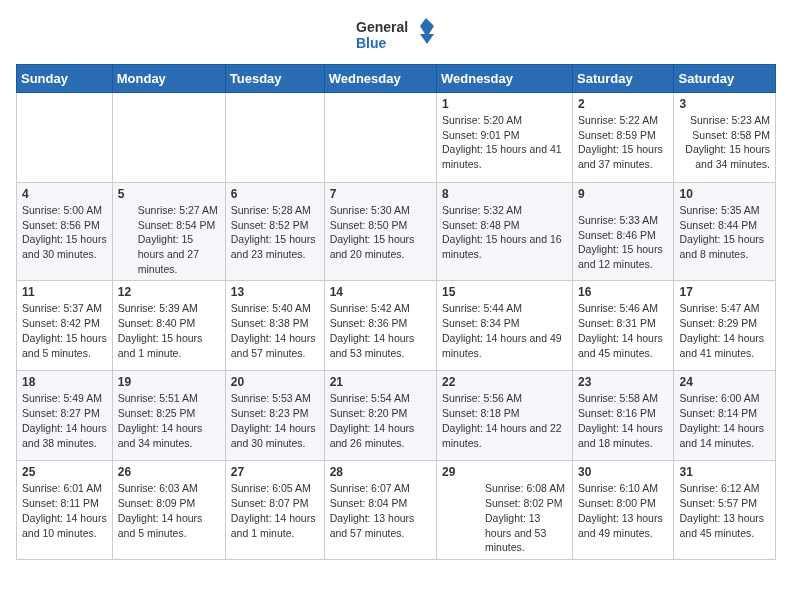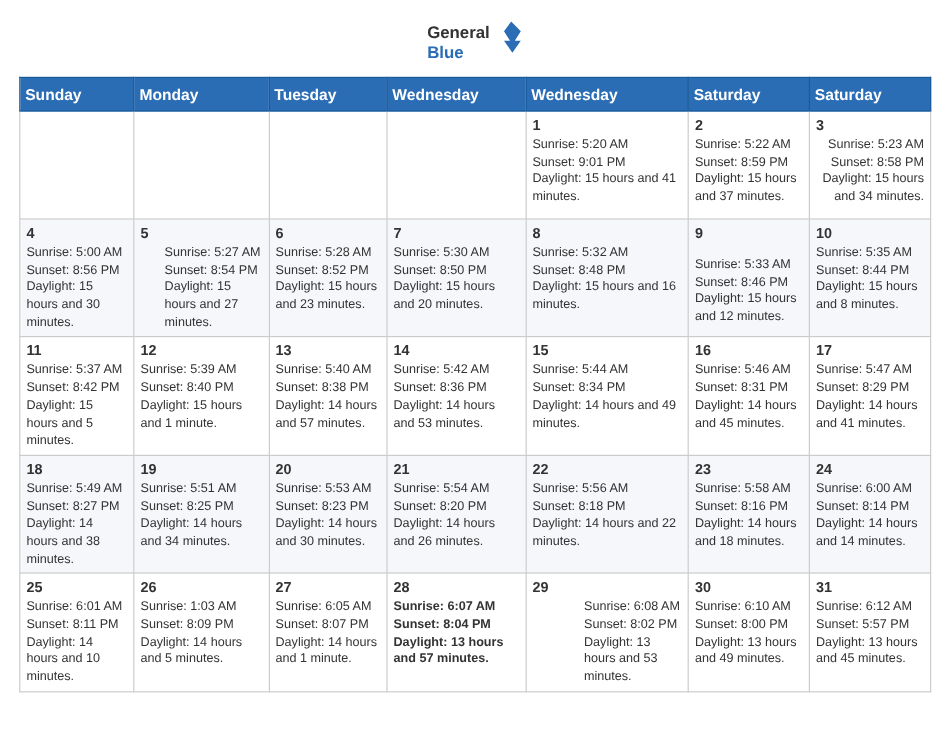--- a/index.html
+++ b/index.html
@@ -262,33 +262,33 @@
       </tr>
       <tr>
         <td>
           <span class="day-num">25</span>
           <div class="day-info" style="white-space: pre-line;">Sunrise: 6:01 AM
 Sunset: 8:11 PM
 Daylight: 14 hours and 10 minutes.</div>
         </td>
         <td>
           <span class="day-num">26</span>
-          <div class="day-info" style="white-space: pre-line;">Sunrise: 1:03 AM
+          <div class="day-info" style="white-space: pre-line;">Sunrise: 6:03 AM
 Sunset: 8:09 PM
 Daylight: 14 hours and 5 minutes.</div>
         </td>
         <td>
           <span class="day-num">27</span>
           <div class="day-info" style="white-space: pre-line;">Sunrise: 6:05 AM
 Sunset: 8:07 PM
 Daylight: 14 hours and 1 minute.</div>
         </td>
         <td>
           <span class="day-num">28</span>
-          <div class="day-info" style="white-space: pre-line; font-weight: bold;">Sunrise: 6:07 AM
+          <div class="day-info" style="white-space: pre-line;">Sunrise: 6:07 AM
 Sunset: 8:04 PM
 Daylight: 13 hours and 57 minutes.</div>
         </td>
         <td>
           <span class="day-num">29</span>
           <div class="day-info" style="white-space: pre-line; margin-left: 43px;">Sunrise: 6:08 AM
 Sunset: 8:02 PM
 Daylight: 13 hours and 53 minutes.</div>
         </td>
         <td>

